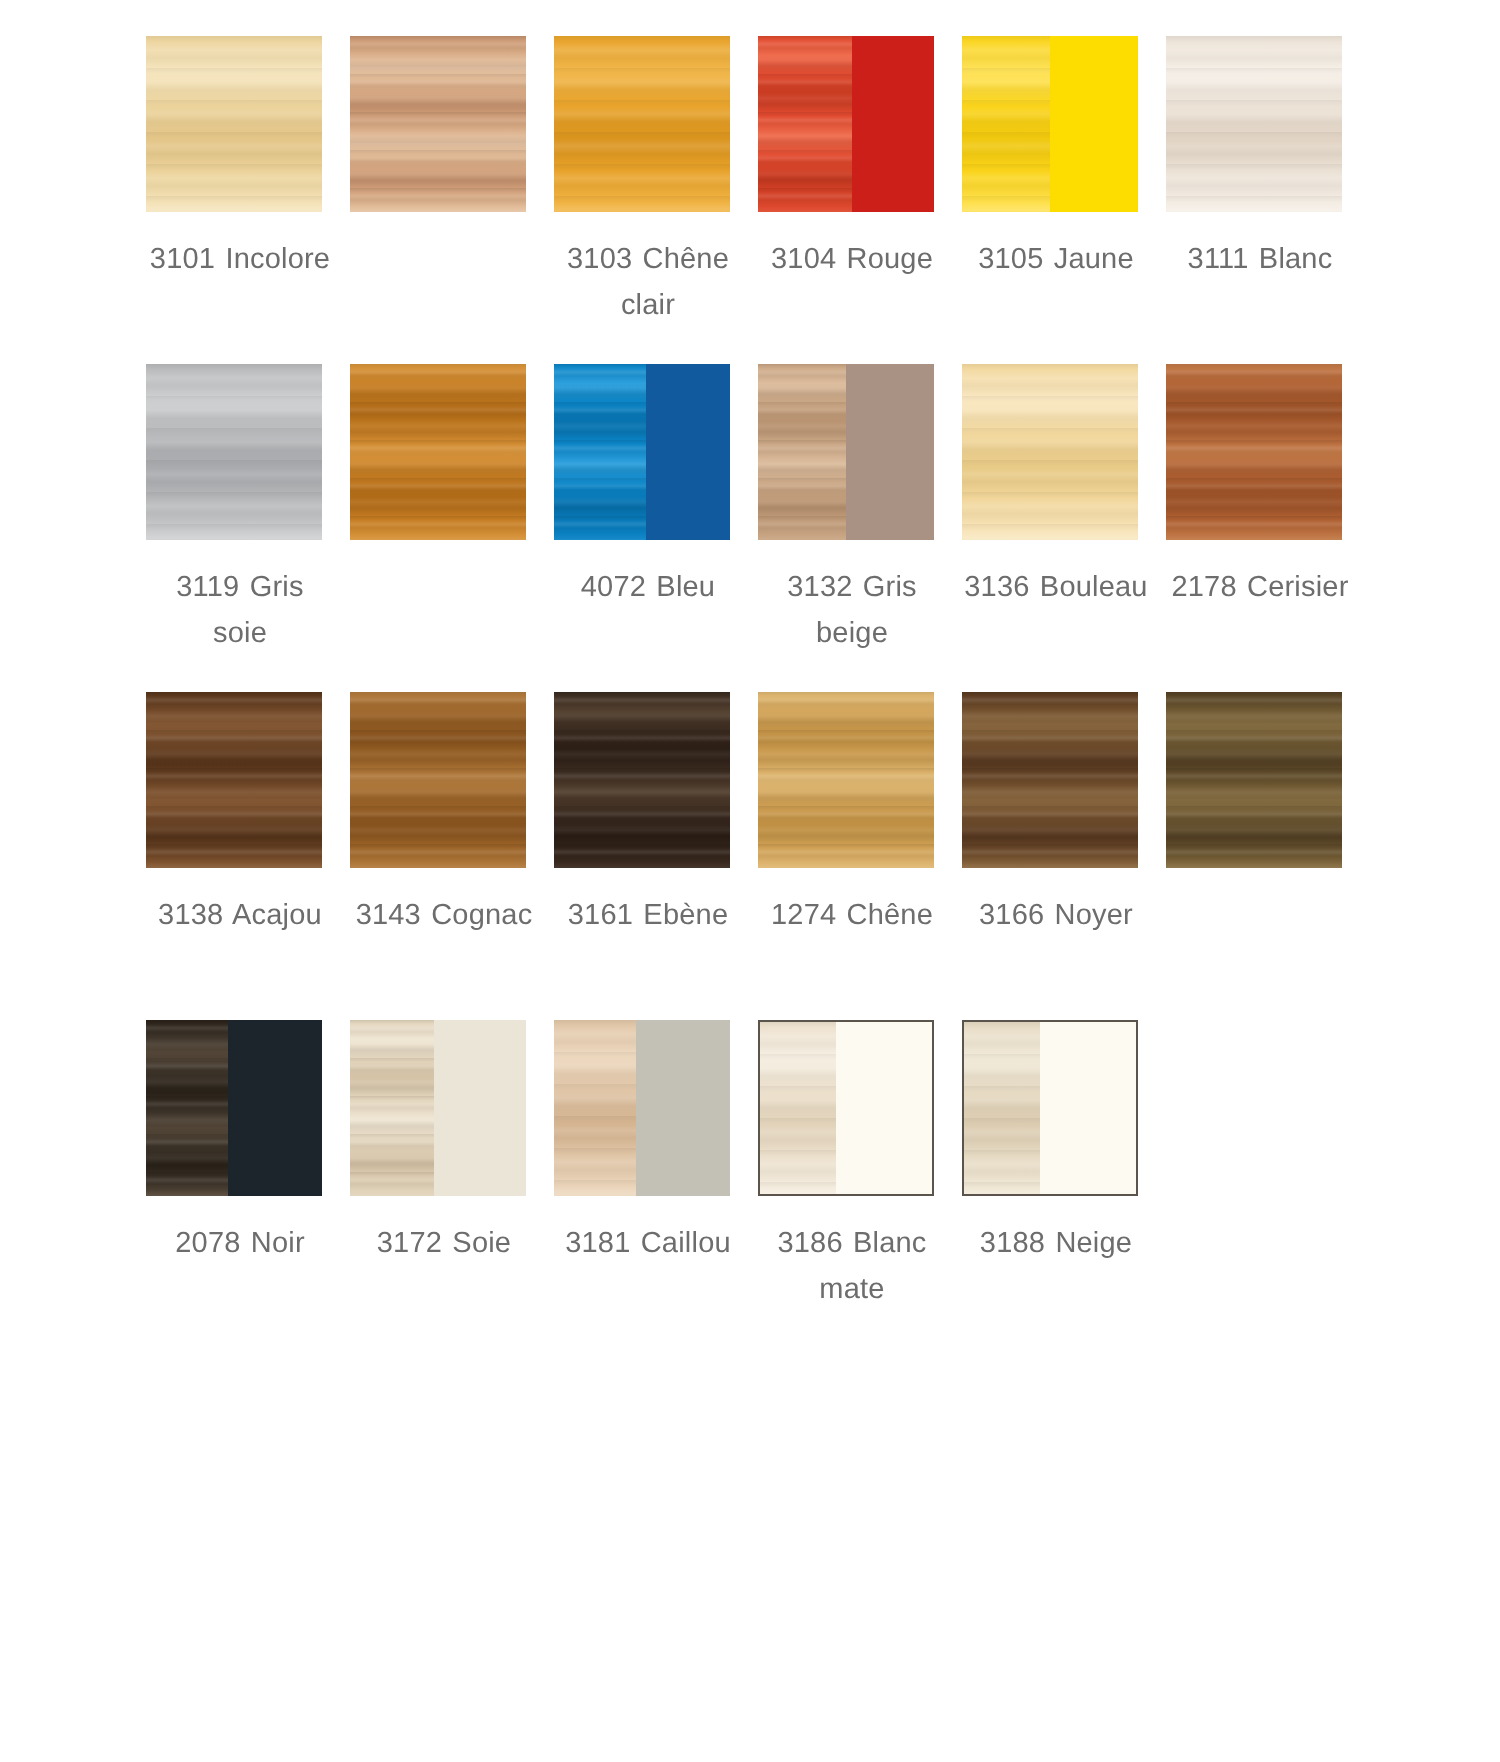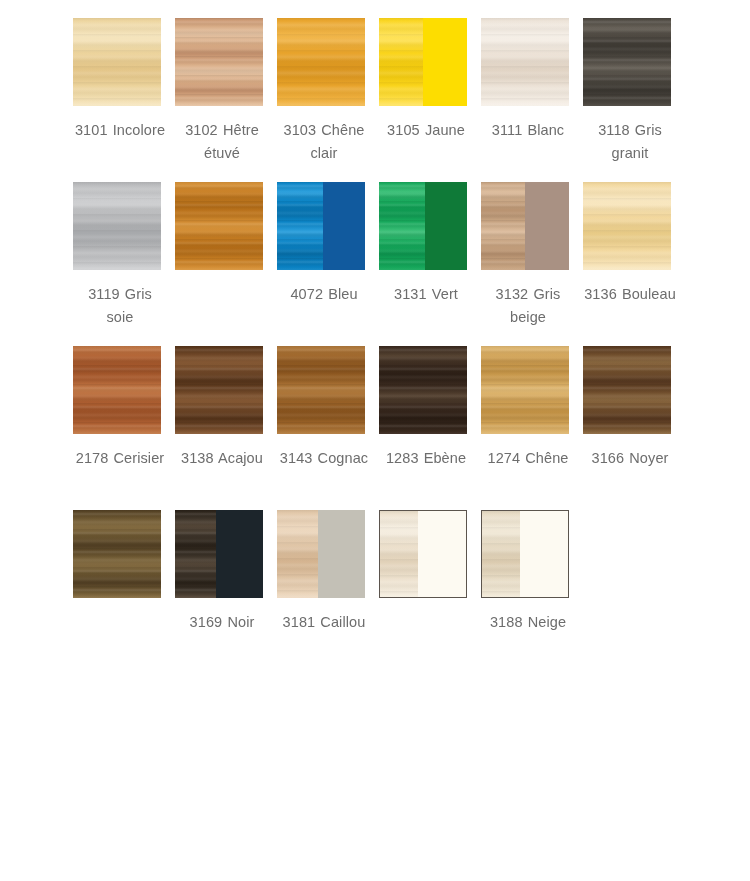--- a/index.html
+++ b/index.html
@@ -84,57 +84,57 @@
         </div>
       </div>
       <div class="label">3101 Incolore</div>
     </div>
     <div class="cell">
       <div class="swatch">
         <div class="half left" style="width: 100%; background: linear-gradient(rgb(200, 148, 112) 0%, rgb(216, 171, 133) 9%, rgb(231, 197, 165) 18%, rgb(216, 171, 133) 30%, rgb(200, 148, 112) 41%, rgb(216, 171, 133) 52%, rgb(231, 197, 165) 61%, rgb(216, 171, 133) 72%, rgb(200, 148, 112) 83%, rgb(216, 171, 133) 92%, rgb(231, 197, 165) 100%);">
           <div class="grain"></div>
         </div>
       </div>
-      <div class="label">3102 Hêtre étuvé</div>
     </div>
     <div class="cell">
       <div class="swatch">
         <div class="half left" style="width: 100%; background: linear-gradient(rgb(232, 163, 42) 0%, rgb(242, 183, 74) 20%, rgb(232, 163, 42) 40%, rgb(217, 147, 28) 60%, rgb(232, 163, 42) 78%, rgb(242, 183, 74) 100%);">
           <div class="grain soft"></div>
         </div>
       </div>
       <div class="label">3103 Chêne clair</div>
     </div>
     <div class="cell">
       <div class="swatch">
+        <div class="half left" style="width: 53%; background: linear-gradient(rgb(224, 74, 47) 0%, rgb(239, 107, 76) 11%, rgb(224, 74, 47) 22%, rgb(200, 58, 32) 33%, rgb(224, 74, 47) 45%, rgb(239, 107, 76) 57%, rgb(224, 74, 47) 69%, rgb(200, 58, 32) 81%, rgb(224, 74, 47) 100%);">
+          <div class="grain"></div>
+        </div>
+        <div class="half right" style="width: 47%; background: rgb(204, 31, 26);"></div>
+      </div>
+      <div class="label">3104 Rouge</div>
+    </div>
+    <div class="cell">
+      <div class="swatch">
         <div class="half left" style="width: 50%; background: linear-gradient(rgb(250, 212, 26) 0%, rgb(255, 227, 90) 20%, rgb(250, 212, 26) 40%, rgb(239, 199, 12) 60%, rgb(250, 212, 26) 78%, rgb(255, 227, 90) 100%);">
           <div class="grain soft"></div>
         </div>
         <div class="half right" style="width: 50%; background: rgb(253, 221, 0);"></div>
       </div>
       <div class="label">3105 Jaune</div>
     </div>
     <div class="cell">
       <div class="swatch">
         <div class="half left" style="width: 100%; background: linear-gradient(rgb(236, 226, 214) 0%, rgb(246, 240, 232) 20%, rgb(236, 226, 214) 40%, rgb(224, 210, 194) 60%, rgb(236, 226, 214) 78%, rgb(246, 240, 232) 100%);">
           <div class="grain soft"></div>
         </div>
       </div>
       <div class="label">3111 Blanc</div>
     </div>
     <div class="cell">
       <div class="swatch">
-        <div class="half left" style="width: 100%; background: linear-gradient(rgb(76, 71, 64) 0%, rgb(101, 95, 86) 11%, rgb(76, 71, 64) 22%, rgb(59, 55, 49) 33%, rgb(76, 71, 64) 45%, rgb(101, 95, 86) 57%, rgb(76, 71, 64) 69%, rgb(59, 55, 49) 81%, rgb(76, 71, 64) 100%);">
-          <div class="grain"></div>
-        </div>
-      </div>
-      <div class="label">3118 Gris granit</div>
-    </div>
-    <div class="cell">
-      <div class="swatch">
         <div class="half left" style="width: 100%; background: linear-gradient(rgb(183, 184, 186) 0%, rgb(207, 208, 210) 20%, rgb(183, 184, 186) 40%, rgb(166, 168, 171) 60%, rgb(183, 184, 186) 78%, rgb(207, 208, 210) 100%);">
           <div class="grain soft"></div>
         </div>
       </div>
       <div class="label">3119 Gris soie</div>
     </div>
     <div class="cell">
       <div class="swatch">
         <div class="half left" style="width: 100%; background: linear-gradient(rgb(217, 149, 60) 0%, rgb(197, 124, 34) 14%, rgb(176, 106, 22) 27%, rgb(197, 124, 34) 38%, rgb(217, 149, 60) 50%, rgb(197, 124, 34) 63%, rgb(176, 106, 22) 76%, rgb(197, 124, 34) 88%, rgb(217, 149, 60) 100%);">
           <div class="grain"></div>
@@ -145,29 +145,20 @@
       <div class="swatch">
         <div class="half left" style="width: 52%; background: linear-gradient(rgb(11, 132, 198) 0%, rgb(43, 159, 220) 11%, rgb(11, 132, 198) 22%, rgb(6, 113, 173) 33%, rgb(11, 132, 198) 45%, rgb(43, 159, 220) 57%, rgb(11, 132, 198) 69%, rgb(6, 113, 173) 81%, rgb(11, 132, 198) 100%);">
           <div class="grain"></div>
         </div>
         <div class="half right" style="width: 48%; background: rgb(17, 90, 158);"></div>
       </div>
       <div class="label">4072 Bleu</div>
     </div>
     <div class="cell">
       <div class="swatch">
-        <div class="half left" style="width: 52%; background: linear-gradient(rgb(23, 169, 92) 0%, rgb(61, 192, 121) 11%, rgb(23, 169, 92) 22%, rgb(13, 152, 80) 33%, rgb(23, 169, 92) 45%, rgb(61, 192, 121) 57%, rgb(23, 169, 92) 69%, rgb(13, 152, 80) 81%, rgb(23, 169, 92) 100%);">
-          <div class="grain"></div>
-        </div>
-        <div class="half right" style="width: 48%; background: rgb(15, 122, 56);"></div>
-      </div>
-      <div class="label">3131 Vert</div>
-    </div>
-    <div class="cell">
-      <div class="swatch">
         <div class="half left" style="width: 50%; background: linear-gradient(rgb(201, 166, 132) 0%, rgb(220, 188, 157) 11%, rgb(201, 166, 132) 22%, rgb(184, 146, 112) 33%, rgb(201, 166, 132) 45%, rgb(220, 188, 157) 57%, rgb(201, 166, 132) 69%, rgb(184, 146, 112) 81%, rgb(201, 166, 132) 100%);">
           <div class="grain"></div>
         </div>
         <div class="half right" style="width: 50%; background: rgb(169, 145, 131);"></div>
       </div>
       <div class="label">3132 Gris beige</div>
     </div>
     <div class="cell">
       <div class="swatch">
         <div class="half left" style="width: 100%; background: linear-gradient(rgb(242, 215, 156) 0%, rgb(249, 232, 194) 20%, rgb(242, 215, 156) 40%, rgb(231, 201, 131) 60%, rgb(242, 215, 156) 78%, rgb(249, 232, 194) 100%);">
@@ -199,21 +190,21 @@
         </div>
       </div>
       <div class="label">3143 Cognac</div>
     </div>
     <div class="cell">
       <div class="swatch">
         <div class="half left" style="width: 100%; background: linear-gradient(rgb(58, 42, 31) 0%, rgb(83, 64, 47) 11%, rgb(58, 42, 31) 22%, rgb(42, 29, 20) 33%, rgb(58, 42, 31) 45%, rgb(83, 64, 47) 57%, rgb(58, 42, 31) 69%, rgb(42, 29, 20) 81%, rgb(58, 42, 31) 100%);">
           <div class="grain"></div>
         </div>
       </div>
-      <div class="label">1283 Ebène</div>
+      <div class="label">3161 Ebène</div>
     </div>
     <div class="cell">
       <div class="swatch">
         <div class="half left" style="width: 100%; background: linear-gradient(rgb(224, 185, 116) 0%, rgb(207, 160, 84) 14%, rgb(191, 143, 66) 27%, rgb(207, 160, 84) 38%, rgb(224, 185, 116) 50%, rgb(207, 160, 84) 63%, rgb(191, 143, 66) 76%, rgb(207, 160, 84) 88%, rgb(224, 185, 116) 100%);">
           <div class="grain"></div>
         </div>
       </div>
       <div class="label">1274 Chêne</div>
     </div>
     <div class="cell">
@@ -231,38 +222,48 @@
         </div>
       </div>
     </div>
     <div class="cell">
       <div class="swatch">
         <div class="half left" style="width: 47%; background: linear-gradient(rgb(42, 34, 25) 0%, rgb(59, 50, 40) 9%, rgb(87, 73, 58) 18%, rgb(59, 50, 40) 30%, rgb(42, 34, 25) 41%, rgb(59, 50, 40) 52%, rgb(87, 73, 58) 61%, rgb(59, 50, 40) 72%, rgb(42, 34, 25) 83%, rgb(59, 50, 40) 92%, rgb(87, 73, 58) 100%);">
           <div class="grain"></div>
         </div>
         <div class="half right" style="width: 53%; background: rgb(28, 37, 43);"></div>
       </div>
-      <div class="label">3169 Noir</div>
+      <div class="label">2078 Noir</div>
+    </div>
+    <div class="cell">
+      <div class="swatch">
+        <div class="half left" style="width: 48%; background: linear-gradient(rgb(227, 213, 189) 0%, rgb(240, 230, 212) 11%, rgb(227, 213, 189) 22%, rgb(212, 194, 165) 33%, rgb(227, 213, 189) 45%, rgb(240, 230, 212) 57%, rgb(227, 213, 189) 69%, rgb(212, 194, 165) 81%, rgb(227, 213, 189) 100%);">
+          <div class="grain"></div>
+        </div>
+        <div class="half right" style="width: 52%; background: rgb(234, 229, 214);"></div>
+      </div>
+      <div class="label">3172 Soie</div>
     </div>
     <div class="cell">
       <div class="swatch">
         <div class="half left" style="width: 47%; background: linear-gradient(rgb(224, 197, 166) 0%, rgb(238, 217, 192) 20%, rgb(224, 197, 166) 40%, rgb(211, 178, 141) 60%, rgb(224, 197, 166) 78%, rgb(238, 217, 192) 100%);">
           <div class="grain soft"></div>
         </div>
         <div class="half right" style="width: 53%; background: rgb(195, 192, 182);"></div>
       </div>
       <div class="label">3181 Caillou</div>
     </div>
     <div class="cell">
       <div class="swatch bordered">
         <div class="half left" style="width: 44%; background: linear-gradient(rgb(236, 224, 204) 0%, rgb(246, 239, 226) 20%, rgb(236, 224, 204) 40%, rgb(226, 210, 185) 60%, rgb(236, 224, 204) 78%, rgb(246, 239, 226) 100%);">
           <div class="grain soft"></div>
         </div>
         <div class="half right" style="width: 56%; background: rgb(253, 250, 242);"></div>
       </div>
+      <div class="label">3186 Blanc mate</div>
     </div>
     <div class="cell">
       <div class="swatch bordered">
         <div class="half left" style="width: 44%; background: linear-gradient(rgb(230, 218, 195) 0%, rgb(242, 234, 217) 20%, rgb(230, 218, 195) 40%, rgb(219, 203, 175) 60%, rgb(230, 218, 195) 78%, rgb(242, 234, 217) 100%);">
           <div class="grain soft"></div>
         </div>
         <div class="half right" style="width: 56%; background: rgb(253, 250, 242);"></div>
       </div>
       <div class="label">3188 Neige</div>
     </div>

